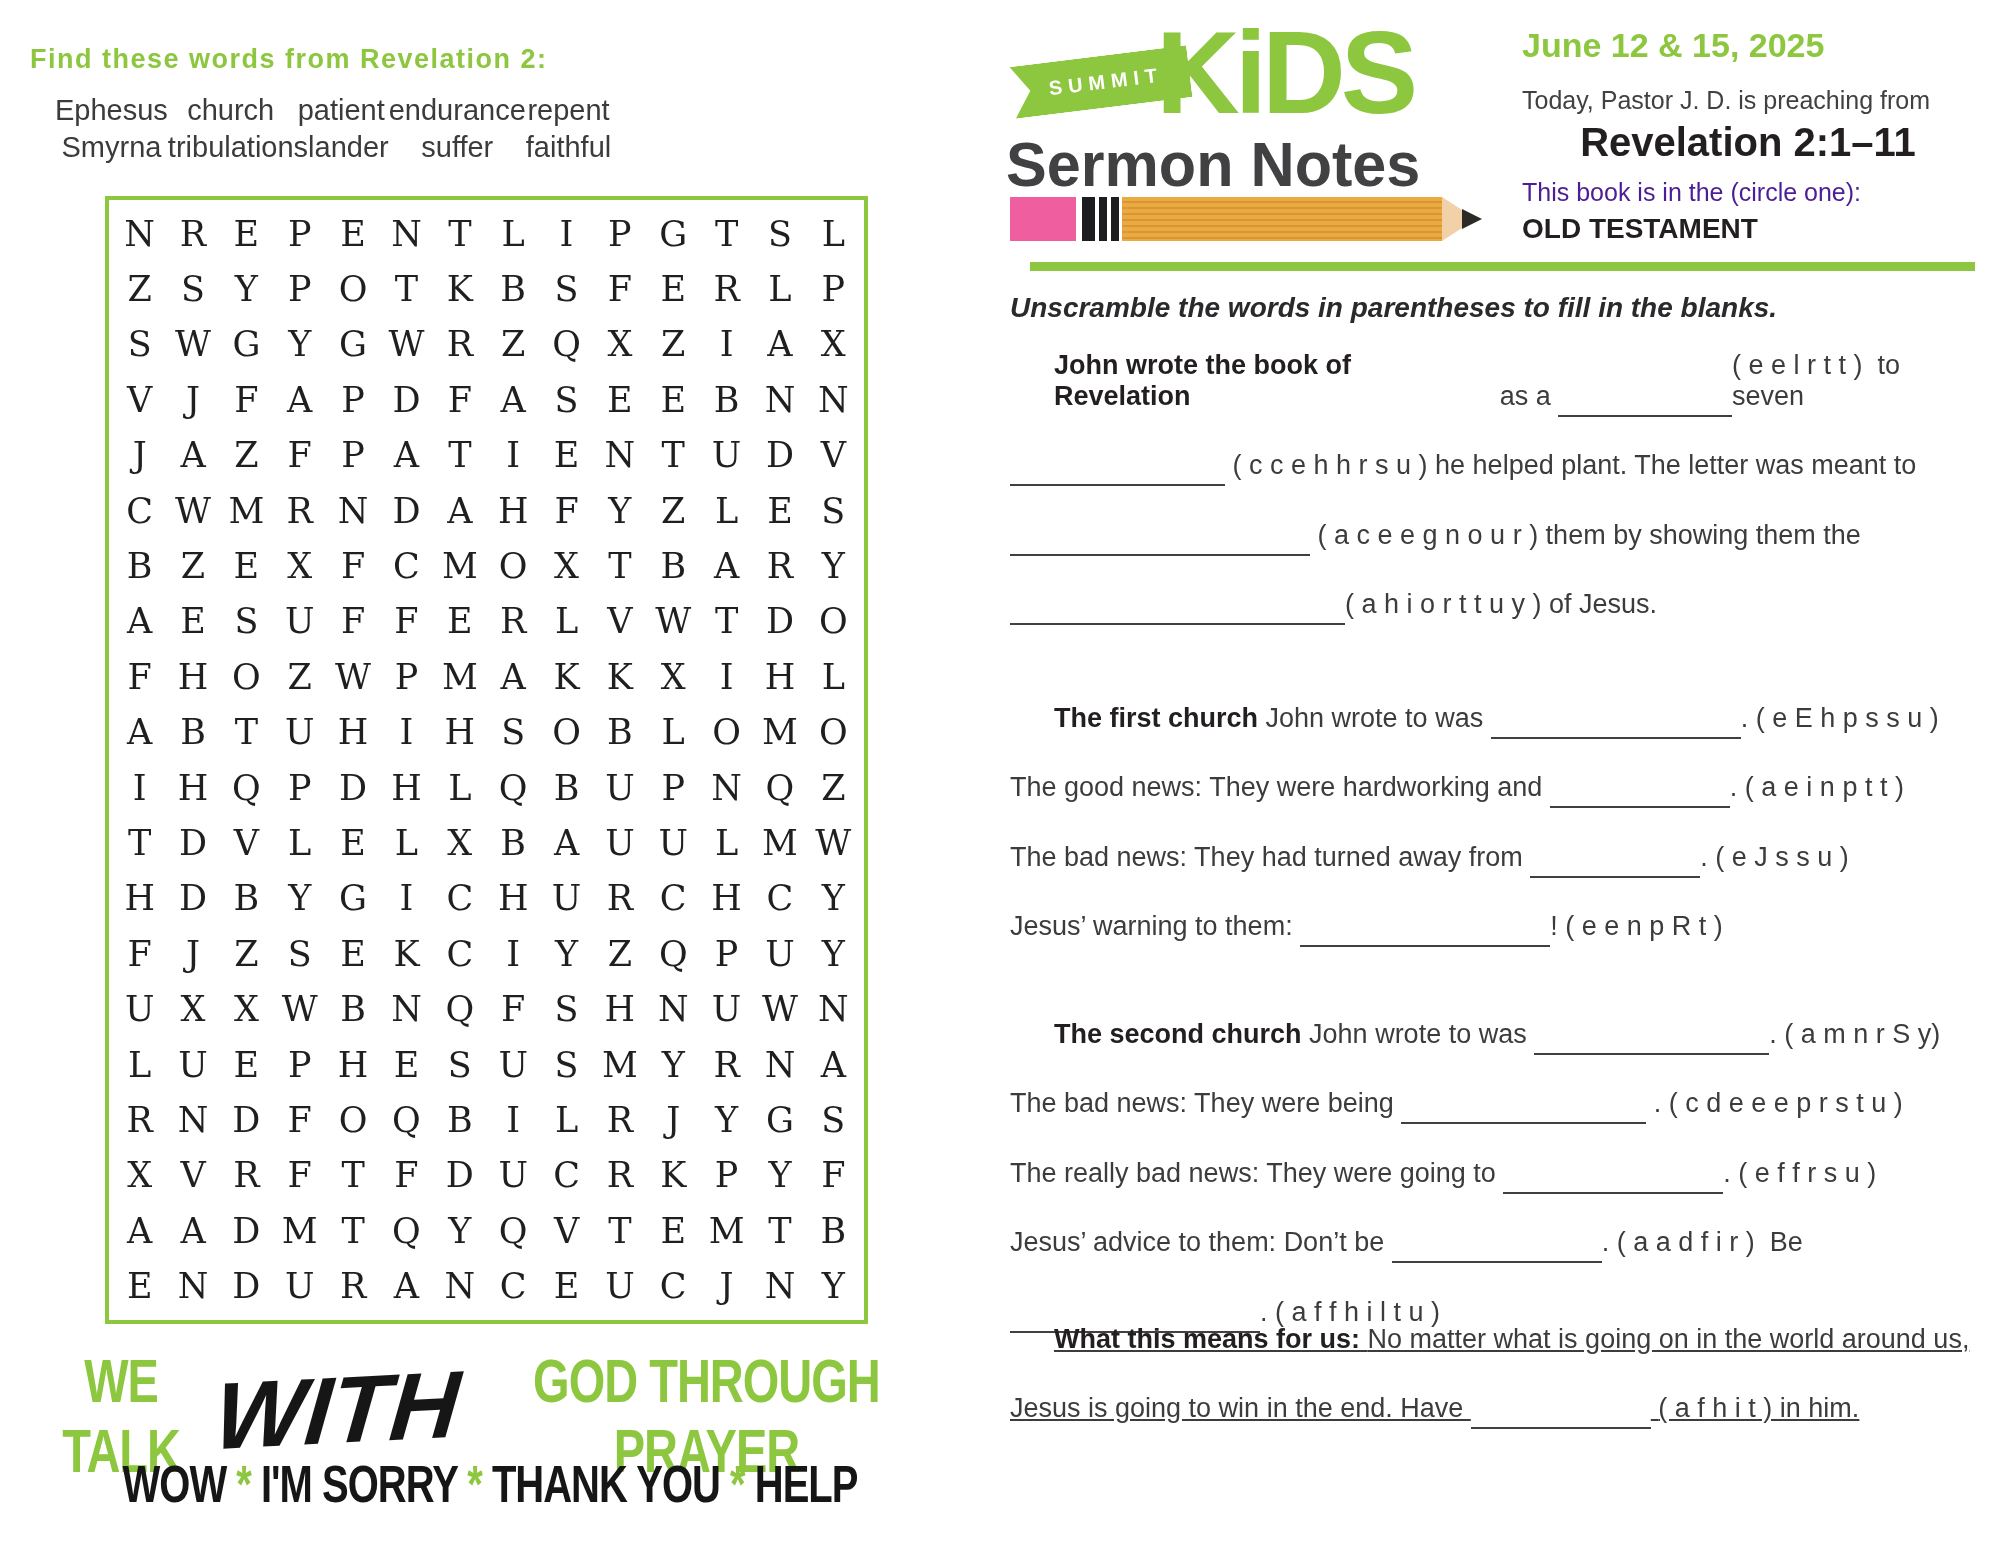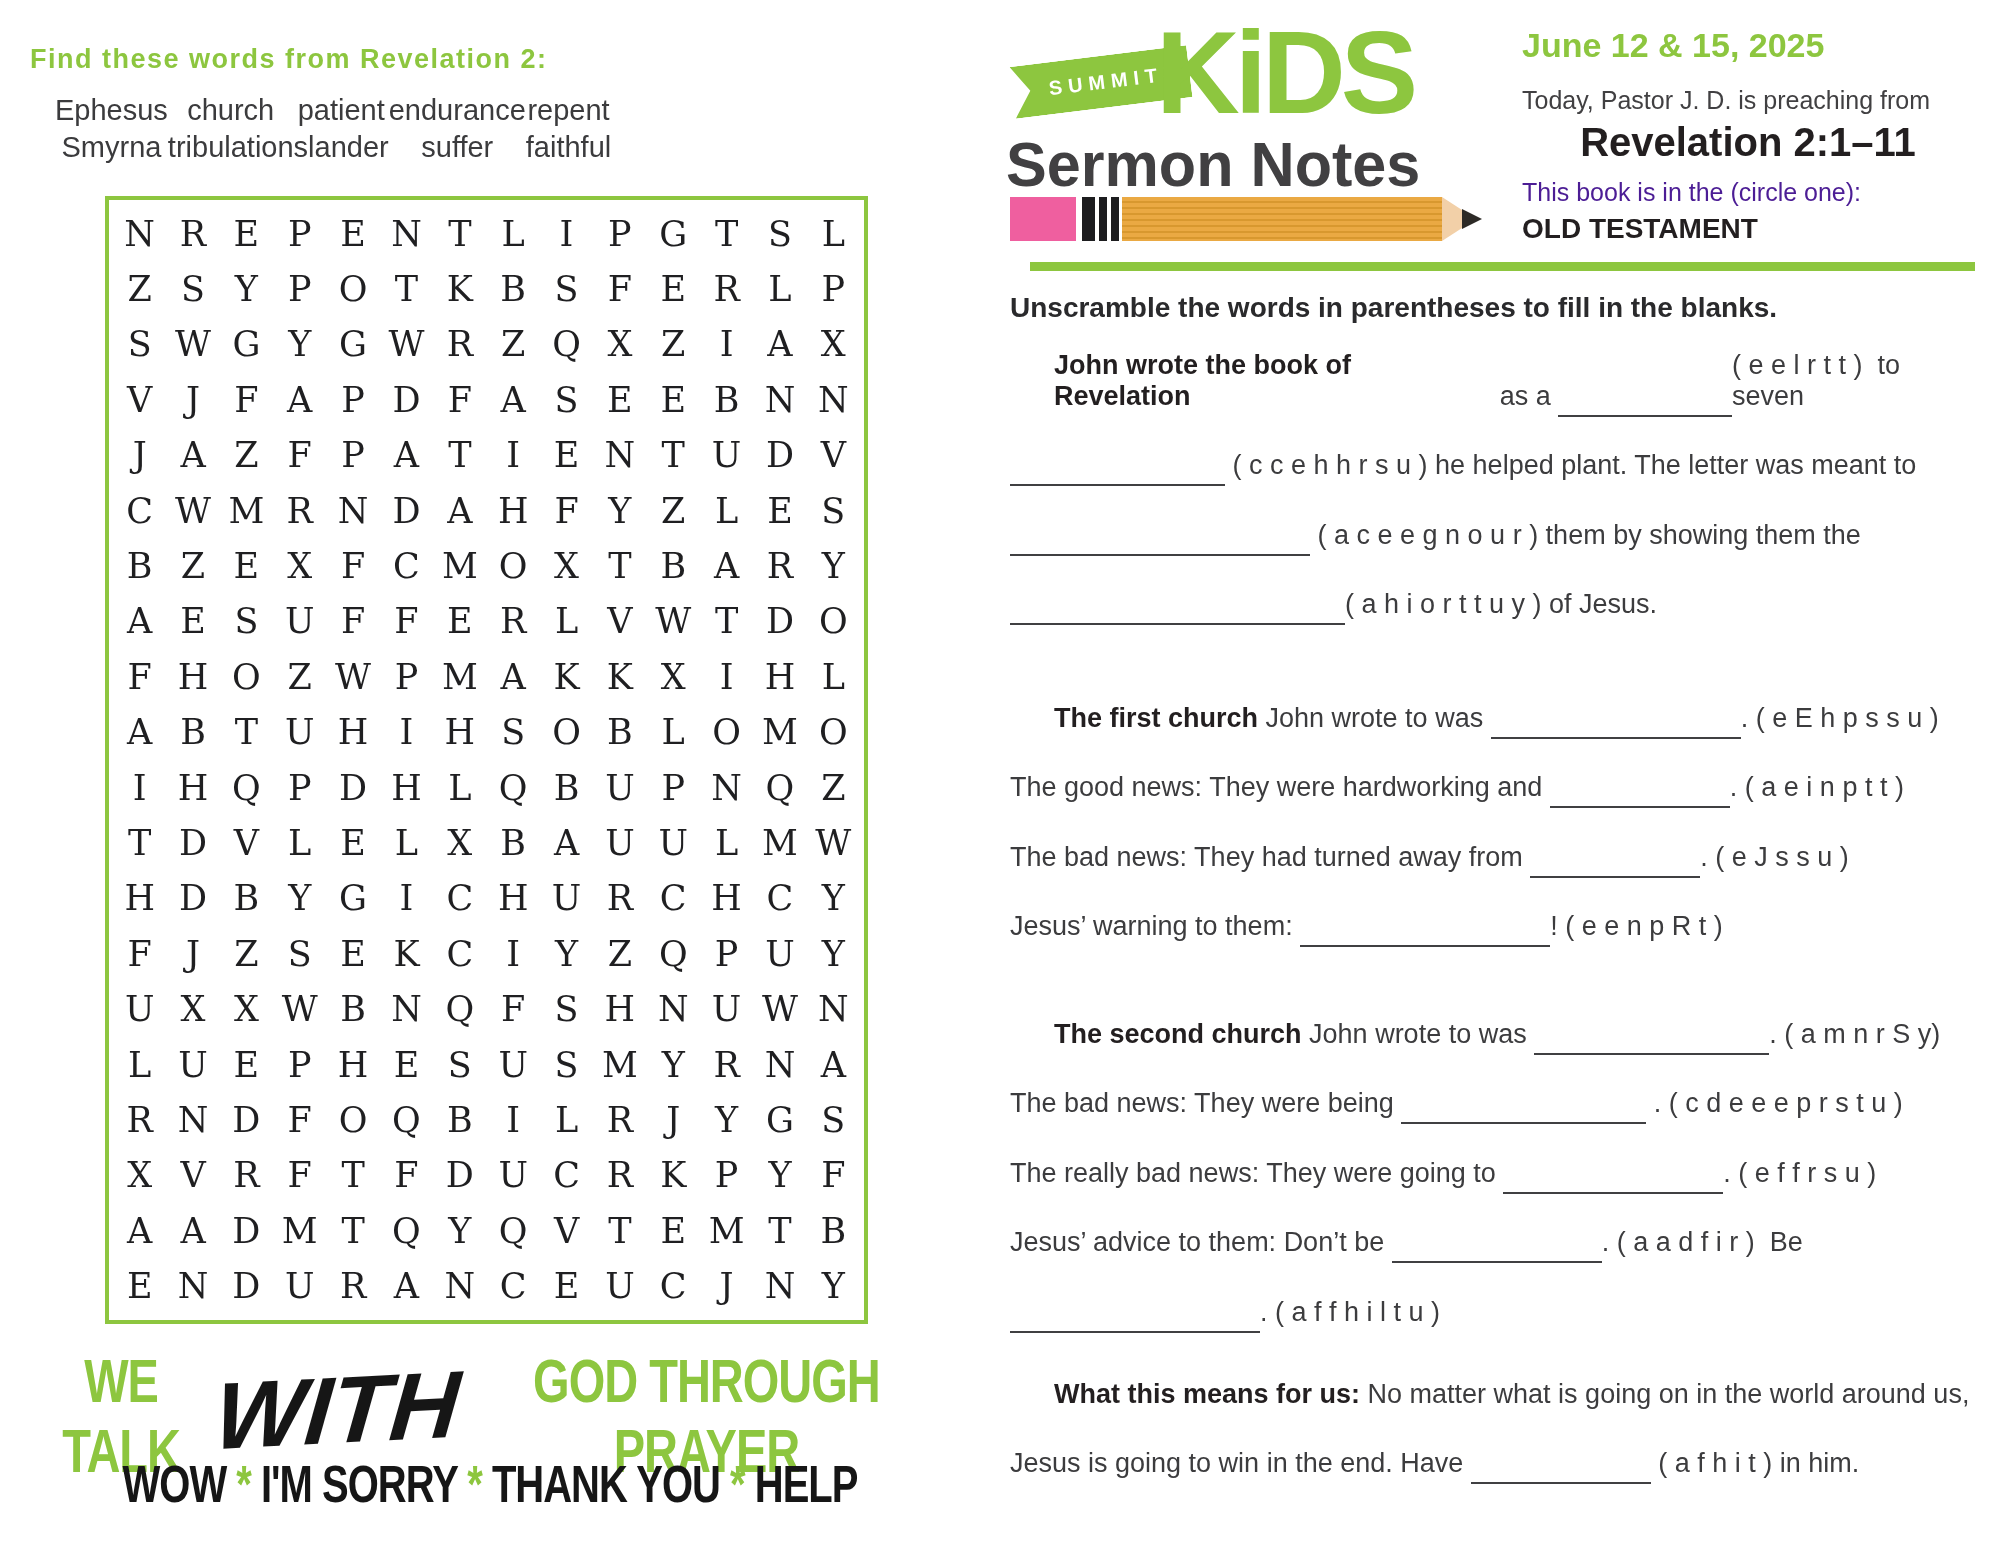--- a/index.html
+++ b/index.html
@@ -58,23 +58,23 @@
   .hdr-preach{position:absolute;left:1522px;top:86px;font-size:25px;color:#414042;}
   .hdr-passage{position:absolute;left:1522px;top:120px;width:452px;text-align:center;
                font-size:40px;font-weight:bold;color:#231f20;}
   .hdr-circle{position:absolute;left:1522px;top:178px;font-size:25px;color:#4c1d95;}
   .hdr-testaments{position:absolute;left:1522px;top:213px;width:452px;display:flex;
                   justify-content:space-between;font-size:28px;font-weight:bold;color:#231f20;}
   .hdr-rule{position:absolute;left:1030px;top:262px;width:945px;height:9px;background:#8dc63f;}
 
   
   .instructions{position:absolute;left:1010px;top:292px;font-size:28px;font-weight:bold;
-                color:#2a2a2c;}
+                font-style:italic;color:#2a2a2c;}
   .fsec{position:absolute;left:1010px;width:968px;}
-  .sec-0{top:372px;} .sec-1{top:694px;} .sec-2{top:1010px;} .sec-3{top:1370px;}
+  .sec-0{top:372px;} .sec-1{top:694px;} .sec-2{top:1010px;} .sec-3{top:1315px;text-decoration:underline;}
   .fline{height:69.5px;font-size:27px;white-space:pre-wrap;color:#3c3c3e;
          display:flex;align-items:flex-end;padding-bottom:30px;box-sizing:border-box;}
   .fline .bold{font-weight:bold;color:#231f20;margin-left:44px;}
   .blank{display:inline-block;height:18px;border-bottom:2.5px solid #404042;
          vertical-align:baseline;transform:translateY(5px);}
 </style>
 </head>
 <body>
 
 <div id="page">

